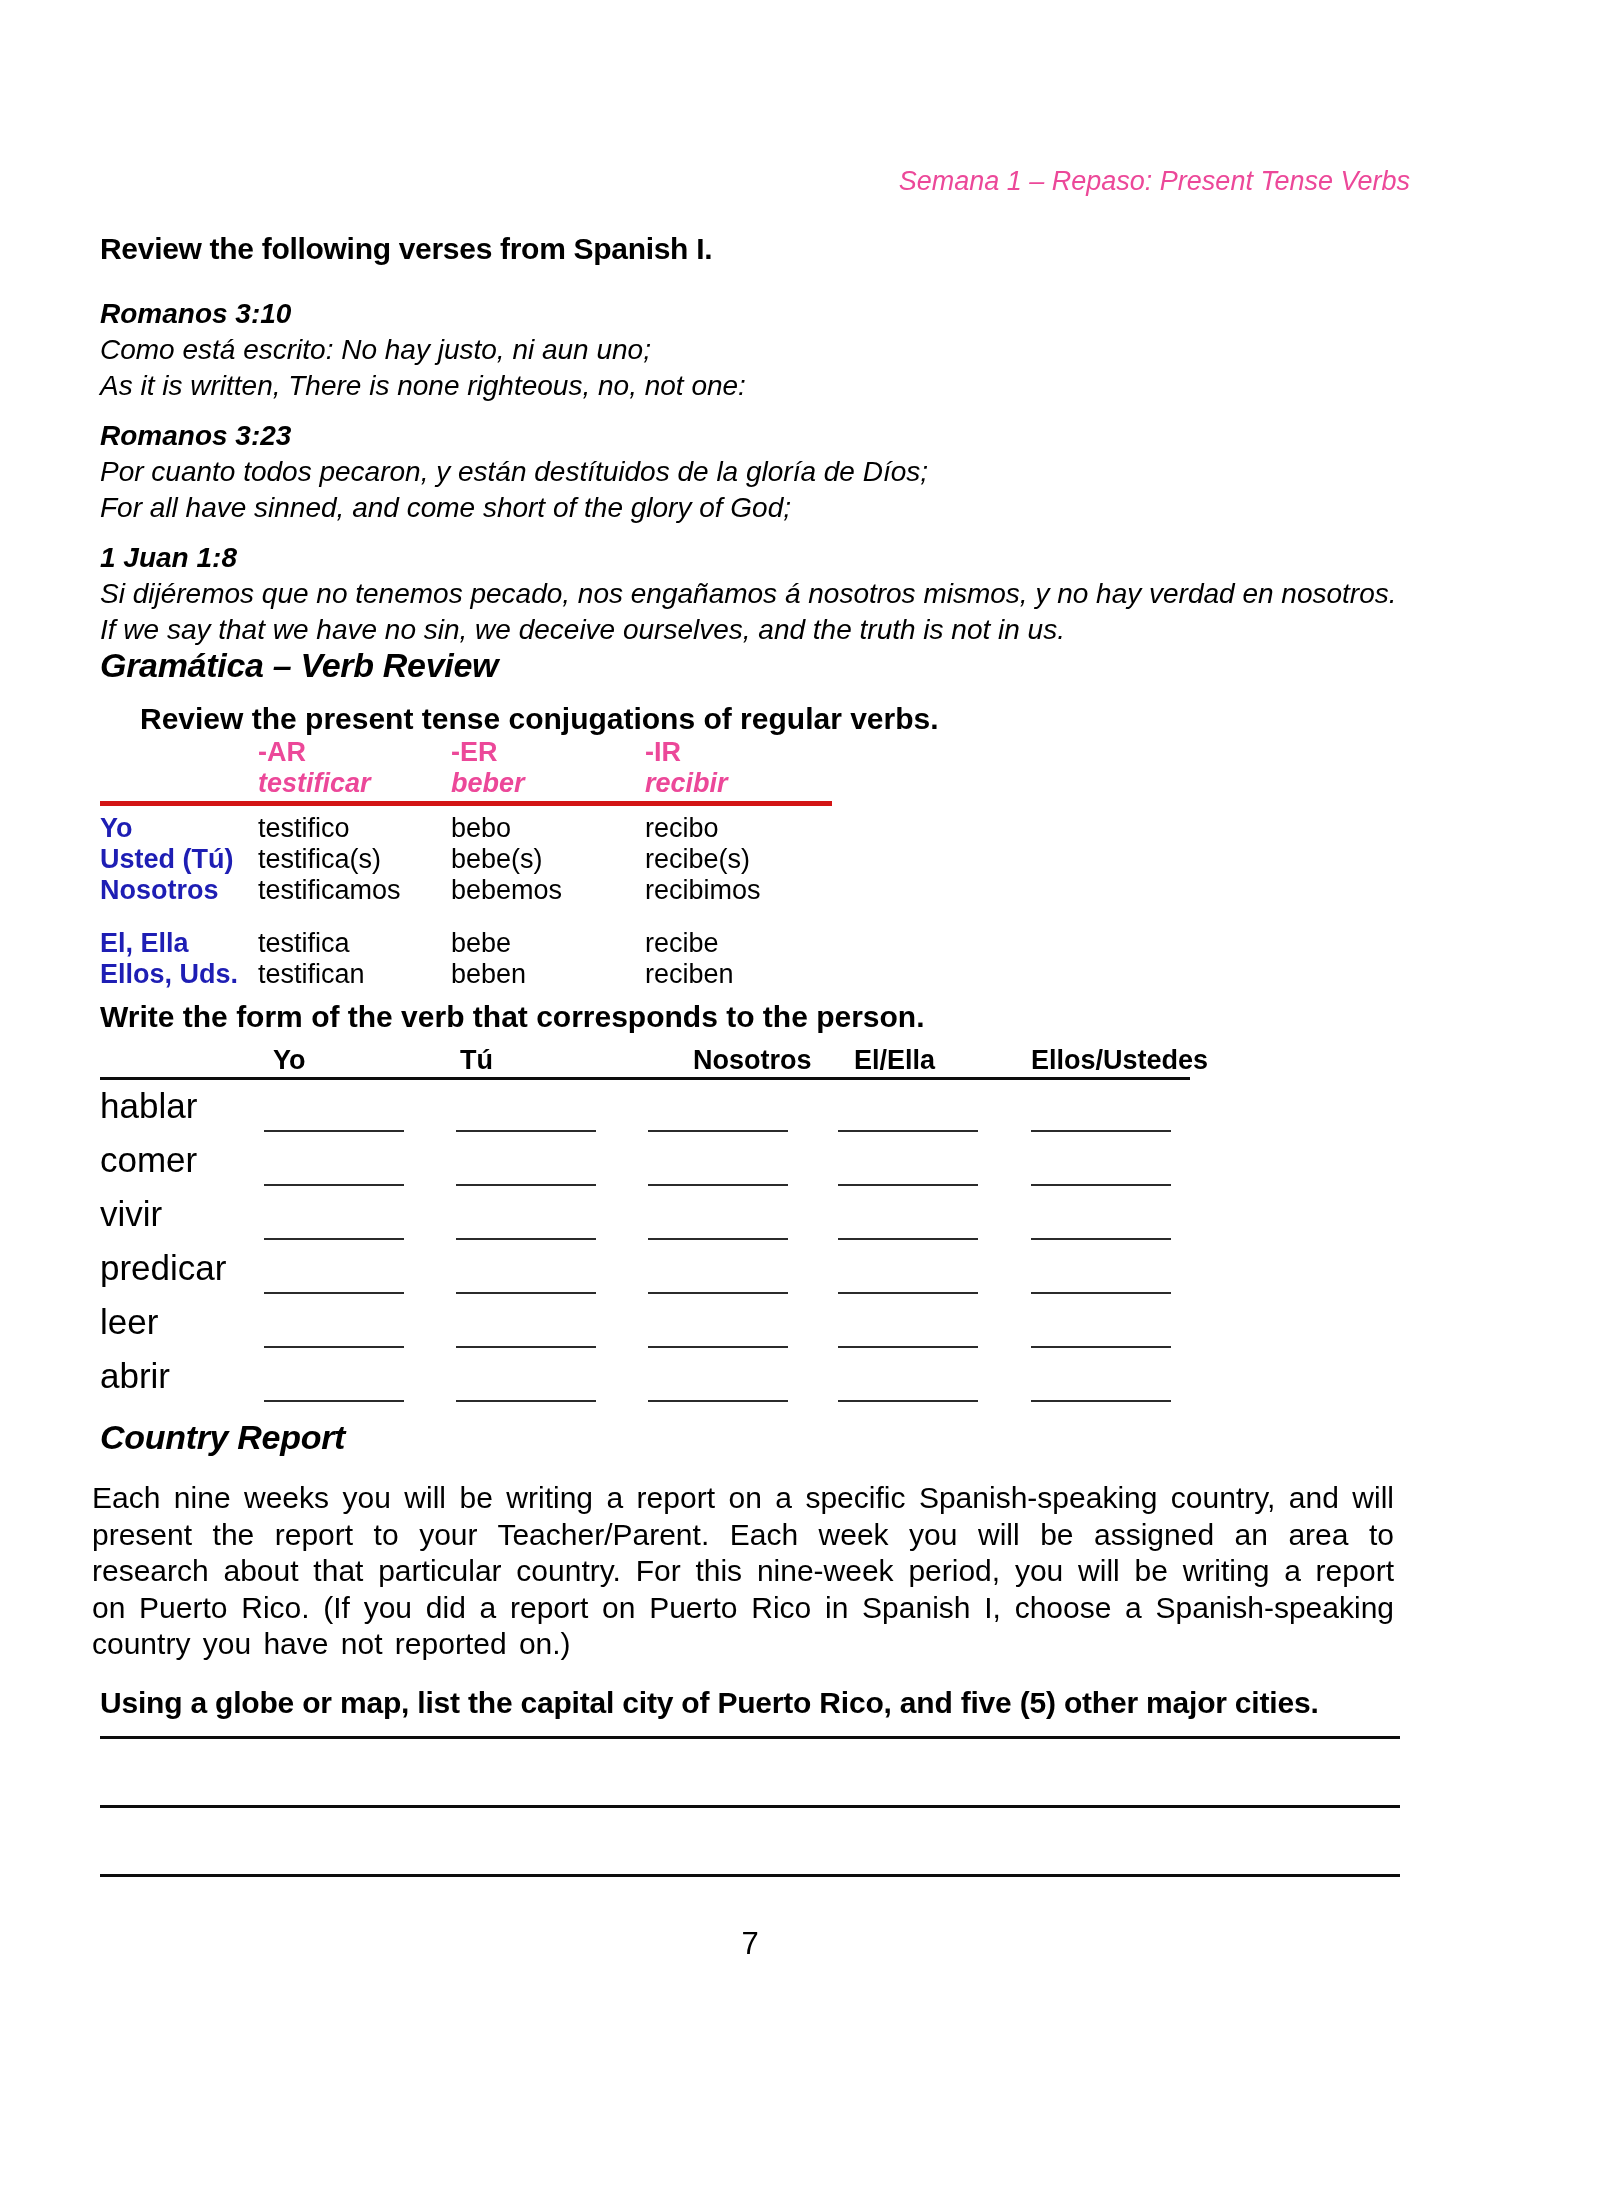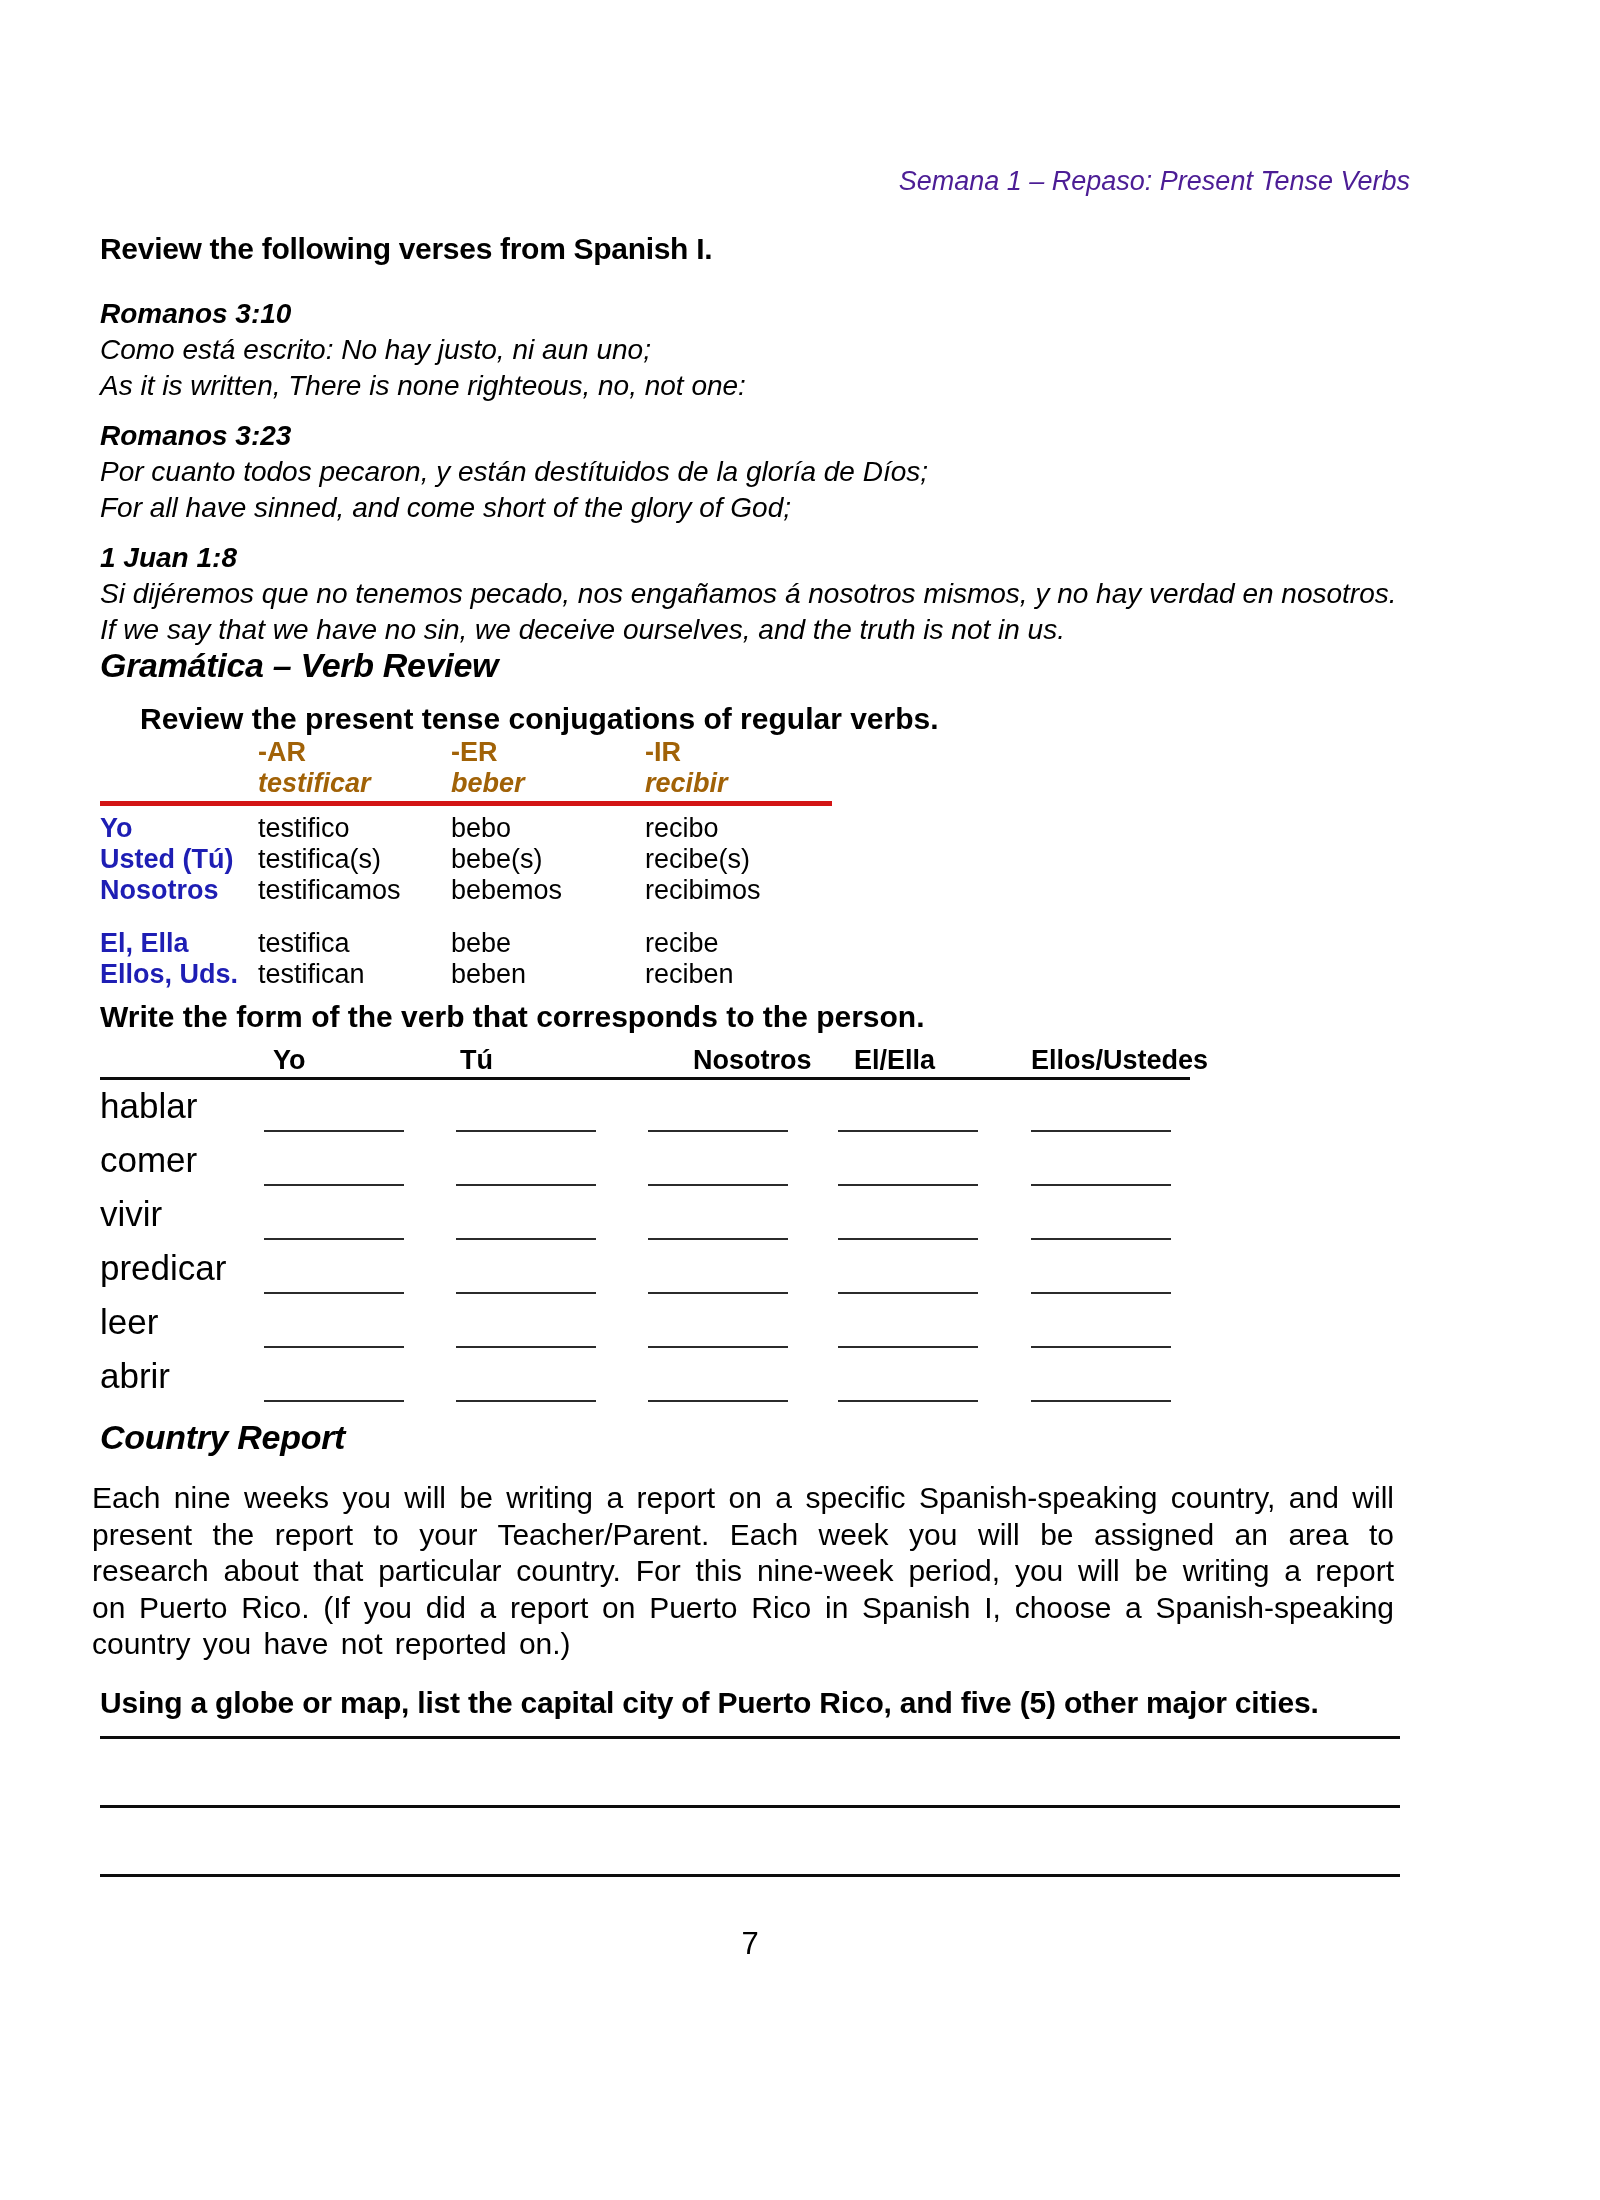--- a/index.html
+++ b/index.html
@@ -1,35 +1,35 @@
 <!DOCTYPE html>
 <html><head>
 <meta charset="utf-8">
 <style>
   html,body{margin:0;padding:0;background:#e8e8e8;}
   .page{position:relative;width:1600px;height:2200px;background:#ffffff;
         font-family:"Liberation Sans",sans-serif;color:#000;overflow:hidden;margin:0 auto;}
   .abs{position:absolute;}
 
-  .hdr{top:166px;left:100px;width:1310px;text-align:right;font-style:italic;font-size:27px;color:#4c1d95;}
+  .hdr{top:166px;left:100px;width:1310px;text-align:right;font-style:italic;font-size:27px;color:#ec4899;}
   .h1{top:232px;left:100px;font-size:30px;font-weight:bold;letter-spacing:-0.3px;}
 
   .verses{top:296px;left:100px;width:1312px;}
   .verse{margin-bottom:14px;}
   .vref{font-weight:bold;font-style:italic;font-size:28px;line-height:36px;}
   .vline{font-style:italic;font-size:28px;line-height:36px;}
 
   .h2{font-size:34px;font-weight:bold;font-style:italic;letter-spacing:-0.3px;}
   .gram-h{top:646px;left:100px;}
   .sub-h{top:702px;left:100px;font-size:30px;font-weight:bold;margin-left:40px;}
 
   .conj{top:737px;left:100px;width:732px;}
   .conj-grid{display:grid;grid-template-columns:158px 193px 194px 185px;}
   .conj-grid .cell{font-size:27px;line-height:31px;}
-  .red{color:#a16207;font-weight:bold;}
+  .red{color:#ec4899;font-weight:bold;}
   .ital{font-style:italic;}
   .red-rule{height:5px;background:#D31414;margin:2px 0 7px 0;}
   .blue{color:#1E1EB4;font-weight:bold;}
   .rowgap{grid-column:1/-1;height:22px;}
 
   .prac-h{top:1000px;left:100px;font-size:30px;font-weight:bold;}
   .prac{top:1045px;left:100px;width:1090px;}
   .pgrid{display:grid;grid-template-columns:164px 192px 192px 190px 193px 141px;}
   .pgrid .ph{font-size:27px;font-weight:bold;line-height:30px;}
   .pgrid .ph.c1{padding-left:9px;}

